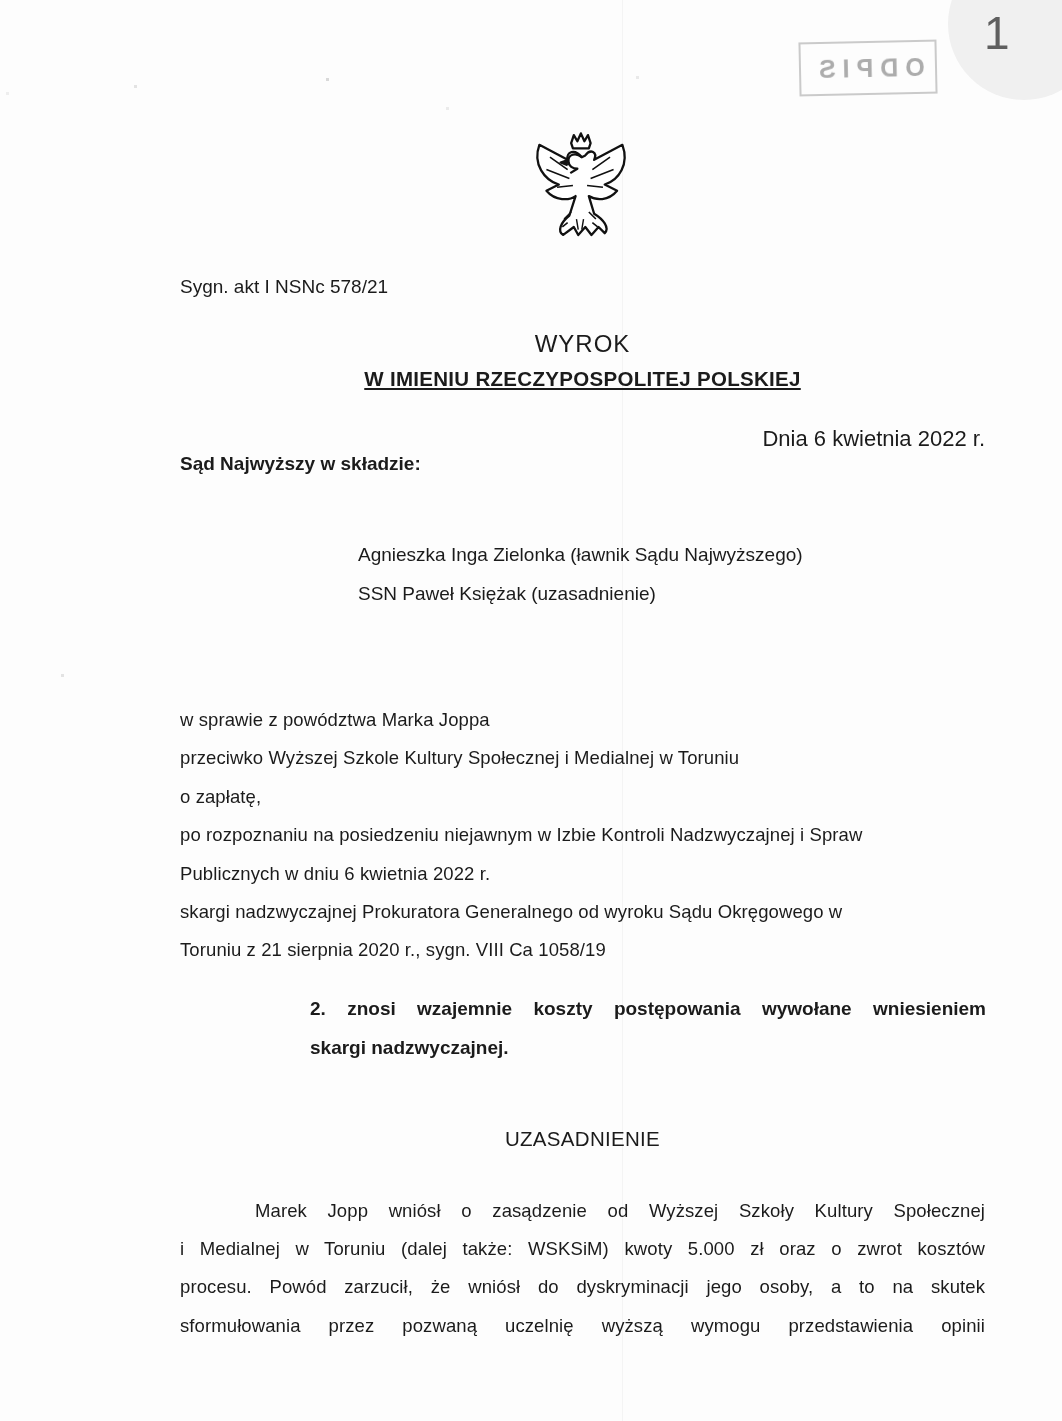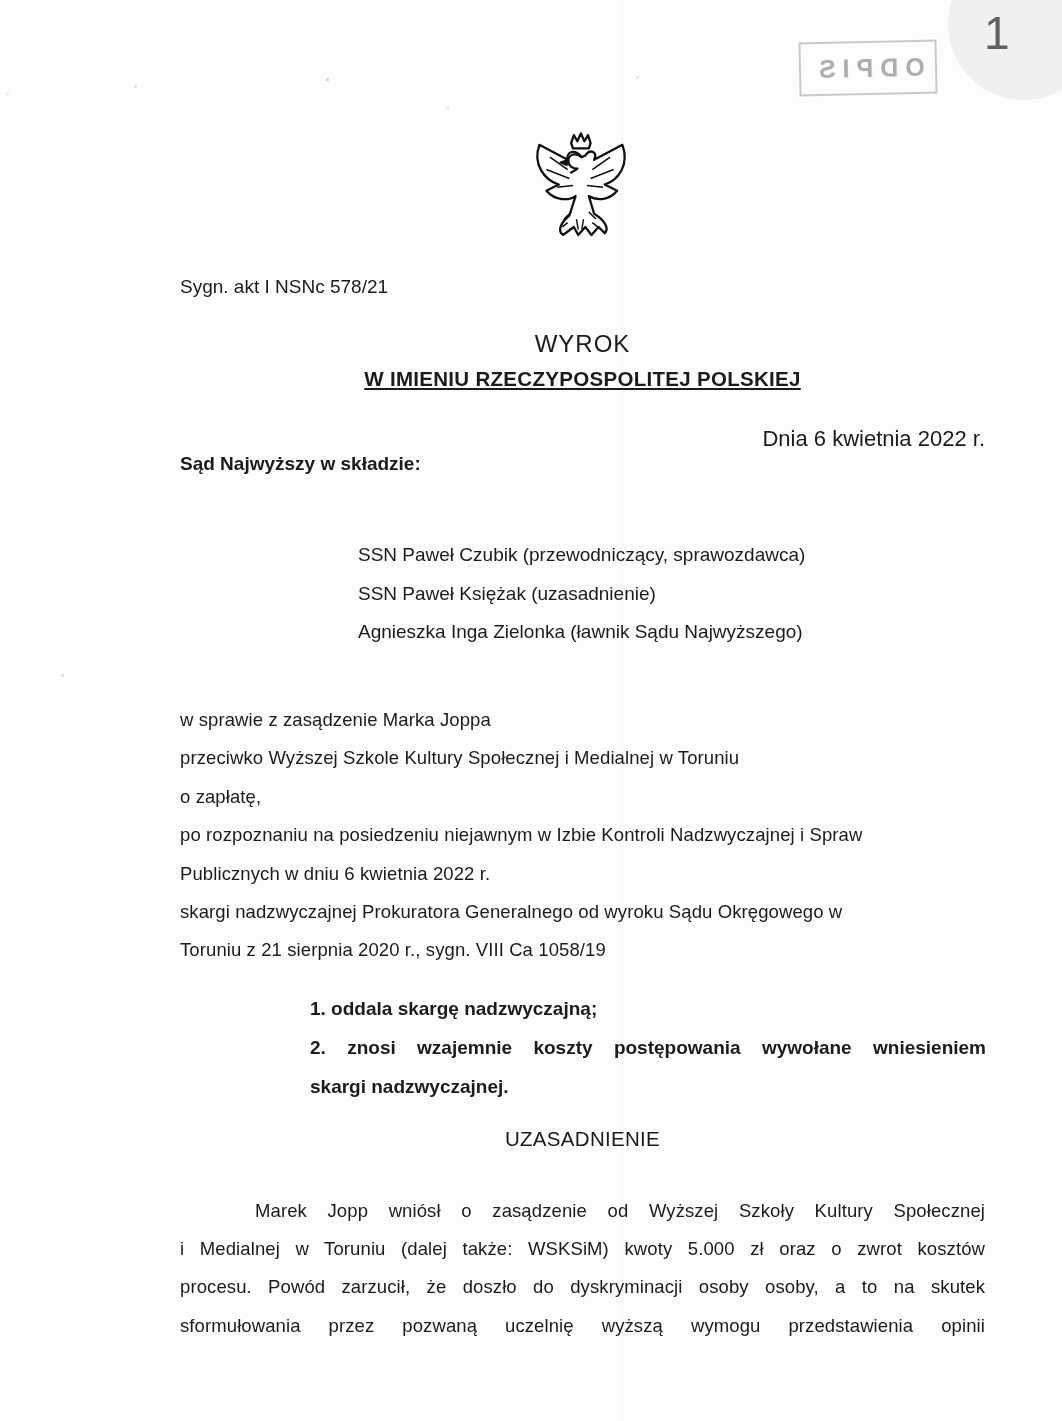--- a/index.html
+++ b/index.html
@@ -88,41 +88,39 @@
 <div class="abs head-wrap">
   <div class="title">WYROK</div>
   <div class="subtitle">W IMIENIU RZECZYPOSPOLITEJ POLSKIEJ</div>
 </div>
 
 <div class="abs date-line">Dnia 6 kwietnia 2022 r.</div>
 
 <div class="abs panel-intro">Sąd Najwyższy w składzie:</div>
 
 <div class="abs judges">
-    <div class="line">SSN Paweł Czubik (przewodniczący, sprawozdawca)</div>
+    <div class="line">Agnieszka Inga Zielonka (ławnik Sądu Najwyższego)</div>
     <div class="line">SSN Paweł Księżak (uzasadnienie)</div>
-    <div class="line">Agnieszka Inga Zielonka (ławnik Sądu Najwyższego)</div>
   </div>
 
 <div class="abs case-intro txt">
-    <div class="line">w sprawie z zasądzenie Marka Joppa</div>
+    <div class="line">w sprawie z powództwa Marka Joppa</div>
     <div class="line">przeciwko Wyższej Szkole Kultury Społecznej i Medialnej w Toruniu</div>
     <div class="line">o zapłatę,</div>
     <div class="line">po rozpoznaniu na posiedzeniu niejawnym w Izbie Kontroli Nadzwyczajnej i Spraw</div>
     <div class="line">Publicznych w dniu 6 kwietnia 2022 r.</div>
     <div class="line">skargi nadzwyczajnej Prokuratora Generalnego od wyroku Sądu Okręgowego w</div>
     <div class="line">Toruniu z 21 sierpnia 2020 r., sygn. VIII Ca 1058/19</div>
   </div>
 
 <div class="abs ruling">
-    <div class="line">1. oddala skargę nadzwyczajną;</div>
     <div class="line justify">2. znosi wzajemnie koszty postępowania wywołane wniesieniem</div>
     <div class="line">skargi nadzwyczajnej.</div>
   </div>
 
 <div class="abs just-heading">UZASADNIENIE</div>
 
 <div class="abs just-body txt">
     <div class="line justify" style="text-indent: 75px;">Marek Jopp wniósł o zasądzenie od Wyższej Szkoły Kultury Społecznej</div>
     <div class="line justify">i Medialnej w Toruniu (dalej także: WSKSiM) kwoty 5.000 zł oraz o zwrot kosztów</div>
-    <div class="line justify">procesu. Powód zarzucił, że doszło do dyskryminacji osoby osoby, a to na skutek</div>
+    <div class="line justify">procesu. Powód zarzucił, że wniósł do dyskryminacji jego osoby, a to na skutek</div>
     <div class="line justify">sformułowania przez pozwaną uczelnię wyższą wymogu przedstawienia opinii</div>
   </div>
 
 </body></html>

